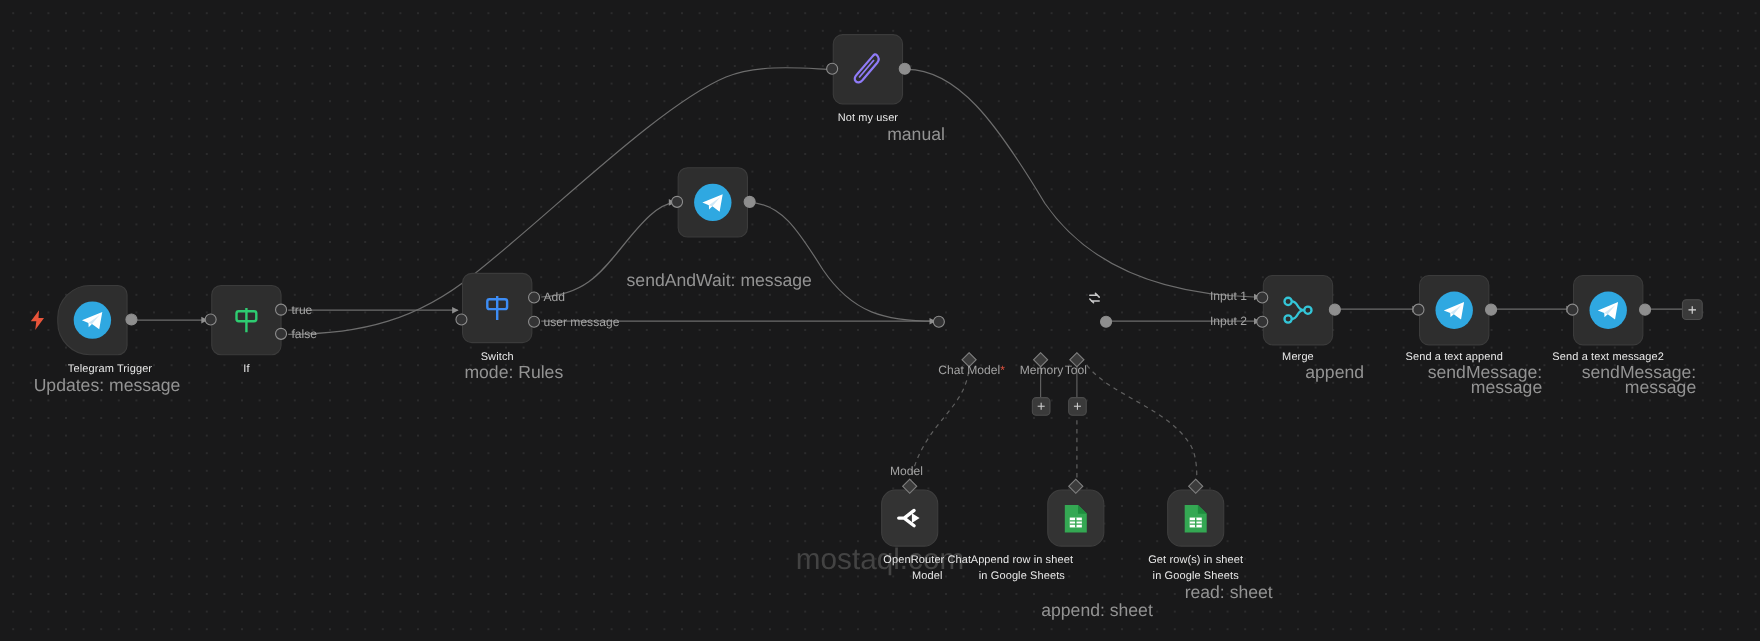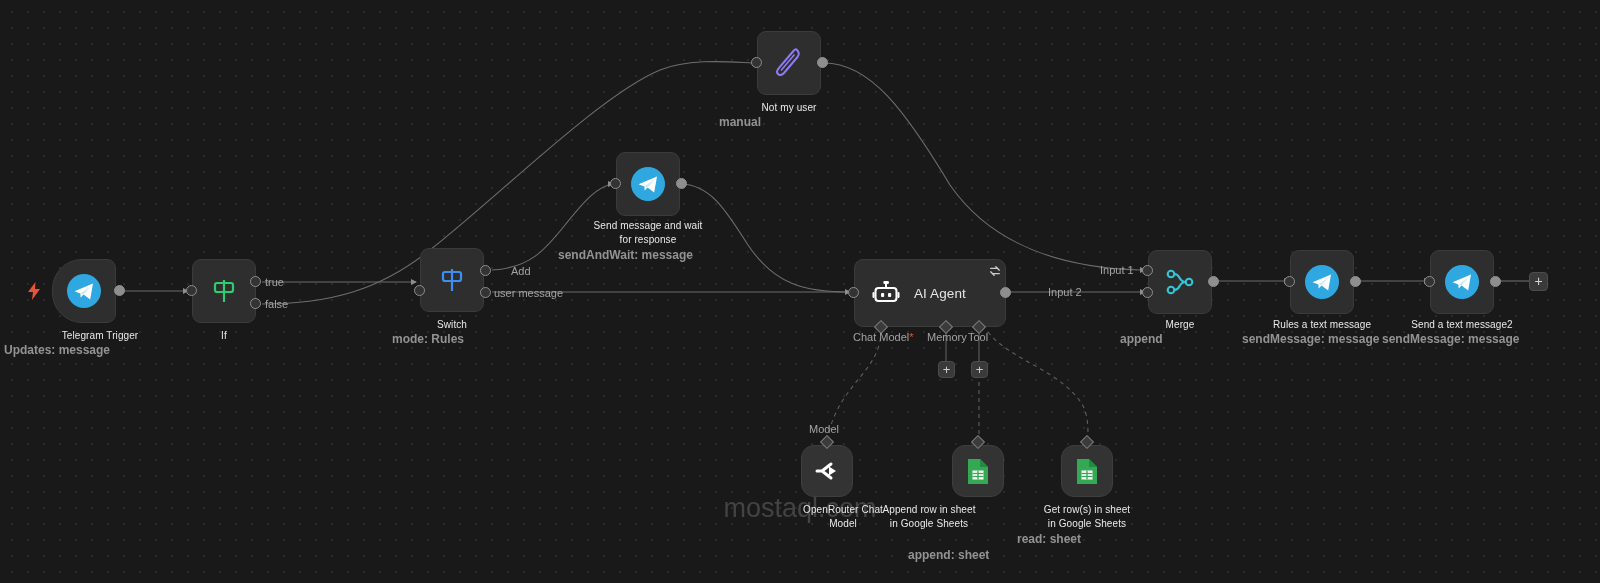--- a/index.html
+++ b/index.html
@@ -54,25 +54,25 @@
     color: #e9e9e9;
     font-size: 10px;
     font-weight: normal;
     line-height: 14px;
     letter-spacing: .1px;
     white-space: pre-line;
   }
   .node-sub {
     position: absolute;
     z-index: 5;
-    text-align: left;
+    text-align: right;
     color: #939393;
-    font-size: 12px;
+    font-size: 16px;
     line-height: 13px;
-    font-weight: bold;
+    font-weight: normal;
   }
   
   .port {
     position: absolute; z-index: 6;
     width: 11px; height: 11px; border-radius: 50%;
     background: #333334; border: 1.6px solid #8e8e8e;
   }
   .port.filled { background:#8e8e8e; }
   .port-label {
     position: absolute; z-index: 6;
@@ -198,21 +198,21 @@
 
   <div class="node" style="left:420px; top:248px;">
     <svg width="30" height="30" viewBox="0 0 30 30">
       <rect x="6" y="7" width="18" height="9" rx="2" fill="none" stroke="#3d8df5" stroke-width="2.2"></rect>
       <line x1="15" y1="4" x2="15" y2="26" stroke="#3d8df5" stroke-width="2.2"></line>
     </svg>
   </div>
   <div class="port" style="left:414px; top:285px;"></div>
   <div class="port" style="left:480px; top:265px;"></div>
   <div class="port" style="left:480px; top:287px;"></div>
-  <div class="port-label" style="left:511px; top:265px;text-align:right;">Add</div>
+  <div class="port-label" style="left:494px; top:265px;text-align:right;">Add</div>
   <div class="port-label" style="left:494px; top:287px;">user message</div>
   <div class="node-caption" style="left:392px; top:318px; width:120px;">Switch</div>
   <div class="node-sub" style="left:392px; top:333px; width:120px;">mode: Rules</div>
 
   <div class="node" style="left:757px; top:31px;">
     <svg width="34" height="34" viewBox="0 0 34 34">
       <path d="M25 4 C27.5 6.5 27.5 8.5 25.5 11 L12 27 C10 29.2 7.5 29.5 6 28 C4.5 26.5 5 24 7 21.8 L21 5.5 C23 3.2 23.8 2.8 25 4 Z" fill="none" stroke="#8f7bf7" stroke-width="2"></path>
       <line x1="9" y1="24.5" x2="22.5" y2="8.5" stroke="#8f7bf7" stroke-width="1.6"></line>
     </svg>
   </div>
@@ -223,36 +223,22 @@
 
   <div class="node" style="left:616px; top:152px;">
     <svg width="36" height="36" viewBox="0 0 36 36">
       <circle cx="18" cy="18" r="17" fill="#2fa8e1"></circle>
       <path d="M8.5 18.2 L27 10.6 L24.2 26.4 L17.6 21.6 L14.6 24.4 L14.4 20.6 Z" fill="#ffffff"></path>
       <path d="M14.4 20.6 L24.6 13.3 L17.6 21.6 Z" fill="#cfe8f7"></path>
     </svg>
   </div>
   <div class="port" style="left:610px; top:178px;"></div>
   <div class="port filled" style="left:676px; top:178px;"></div>
-  <div class="node-caption" style="left:558px; top:219px; width:180px;">Send message and wait
-for response</div>
   <div class="node-sub" style="left:558px; top:249px; width:180px;">sendAndWait: message</div>
 
-  <div class="node wide" style="left:854px; top:259px; height:68px;">
-    <svg width="28" height="28" viewBox="0 0 28 28">
-      <rect x="3.5" y="9" width="21" height="13" rx="3" fill="none" stroke="#ffffff" stroke-width="2.1"></rect>
-      <rect x="9" y="14" width="3.2" height="4" rx="1" fill="#ffffff"></rect>
-      <rect x="16" y="14" width="3.2" height="4" rx="1" fill="#ffffff"></rect>
-      <line x1="14" y1="3.5" x2="14" y2="9" stroke="#ffffff" stroke-width="2"></line>
-      <rect x="11.4" y="2" width="5.5" height="3" rx="1" fill="#ffffff"></rect>
-      <line x1="1.5" y1="14" x2="1.5" y2="18" stroke="#ffffff" stroke-width="2" stroke-linecap="round"></line>
-      <line x1="26.5" y1="14" x2="26.5" y2="18" stroke="#ffffff" stroke-width="2" stroke-linecap="round"></line>
-    </svg>
-    <span class="lbl-in">AI Agent</span>
-  </div>
   <div class="retry-icon" style="left:989px; top:265px;">
     <svg width="12" height="12" viewBox="0 0 14 14">
       <path d="M2 4 H10 L8 2 M12 10 H4 L6 12" fill="none" stroke="#d9d9d9" stroke-width="1.6" stroke-linecap="round" stroke-linejoin="round"></path>
       <line x1="10" y1="4" x2="12" y2="6" stroke="#d9d9d9" stroke-width="1.6" stroke-linecap="round"></line>
       <line x1="4" y1="10" x2="2" y2="8" stroke="#d9d9d9" stroke-width="1.6" stroke-linecap="round"></line>
     </svg>
   </div>
   <div class="port" style="left:848px; top:287px;"></div>
   <div class="port filled" style="left:1000px; top:287px;"></div>
 
@@ -272,35 +258,35 @@
       <circle cx="7" cy="8" r="3.3" fill="none" stroke="#34c6d8" stroke-width="2.1"></circle>
       <circle cx="7" cy="24" r="3.3" fill="none" stroke="#34c6d8" stroke-width="2.1"></circle>
       <circle cx="25" cy="16" r="3.3" fill="none" stroke="#34c6d8" stroke-width="2.1"></circle>
       <path d="M10.3 8 C17 8 14 16 21.7 16" fill="none" stroke="#34c6d8" stroke-width="2.1"></path>
       <path d="M10.3 24 C17 24 14 16 21.7 16" fill="none" stroke="#34c6d8" stroke-width="2.1"></path>
     </svg>
   </div>
   <div class="port" style="left:1142px; top:265px;"></div>
   <div class="port" style="left:1142px; top:287px;"></div>
   <div class="port-label" style="left:1100px; top:264px;">Input 1</div>
-  <div class="port-label" style="left:1048px; top:286px;">Input 2</div>
+  <div class="port-label" style="left:1100px; top:286px;">Input 2</div>
   <div class="port filled" style="left:1208px; top:276px;"></div>
   <div class="node-caption" style="left:1120px; top:318px; width:120px;">Merge</div>
   <div class="node-sub" style="left:1120px; top:333px; width:120px;">append</div>
 
   <div class="node" style="left:1290px; top:250px;">
     <svg width="36" height="36" viewBox="0 0 36 36">
       <circle cx="18" cy="18" r="17" fill="#2fa8e1"></circle>
       <path d="M8.5 18.2 L27 10.6 L24.2 26.4 L17.6 21.6 L14.6 24.4 L14.4 20.6 Z" fill="#ffffff"></path>
       <path d="M14.4 20.6 L24.6 13.3 L17.6 21.6 Z" fill="#cfe8f7"></path>
     </svg>
   </div>
   <div class="port" style="left:1284px; top:276px;"></div>
   <div class="port filled" style="left:1350px; top:276px;"></div>
-  <div class="node-caption" style="left:1242px; top:318px; width:160px;">Rules a text message</div>
+  <div class="node-caption" style="left:1242px; top:318px; width:160px;">Send a text append</div>
   <div class="node-sub" style="left:1242px; top:333px; width:160px;">sendMessage: message</div>
 
   <div class="node" style="left:1430px; top:250px;">
     <svg width="36" height="36" viewBox="0 0 36 36">
       <circle cx="18" cy="18" r="17" fill="#2fa8e1"></circle>
       <path d="M8.5 18.2 L27 10.6 L24.2 26.4 L17.6 21.6 L14.6 24.4 L14.4 20.6 Z" fill="#ffffff"></path>
       <path d="M14.4 20.6 L24.6 13.3 L17.6 21.6 Z" fill="#cfe8f7"></path>
     </svg>
   </div>
   <div class="port" style="left:1424px; top:276px;"></div>

